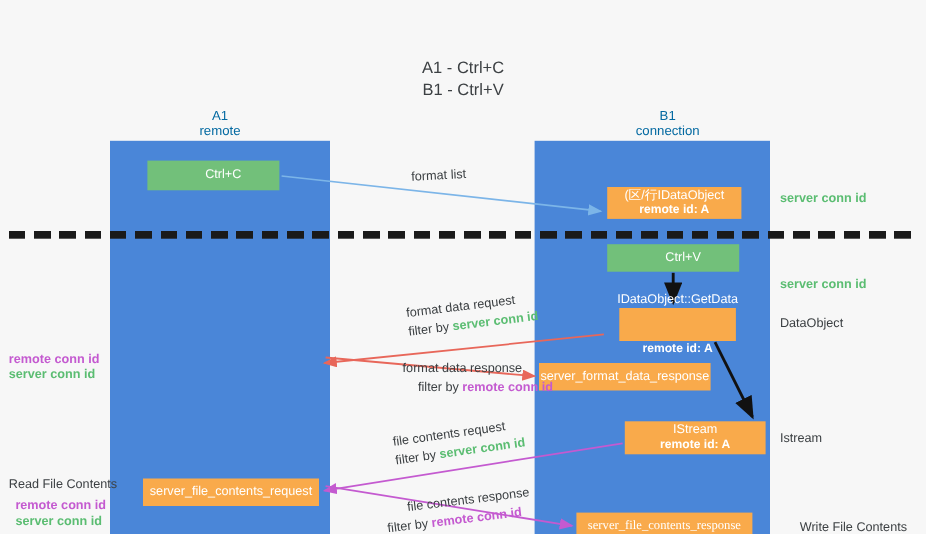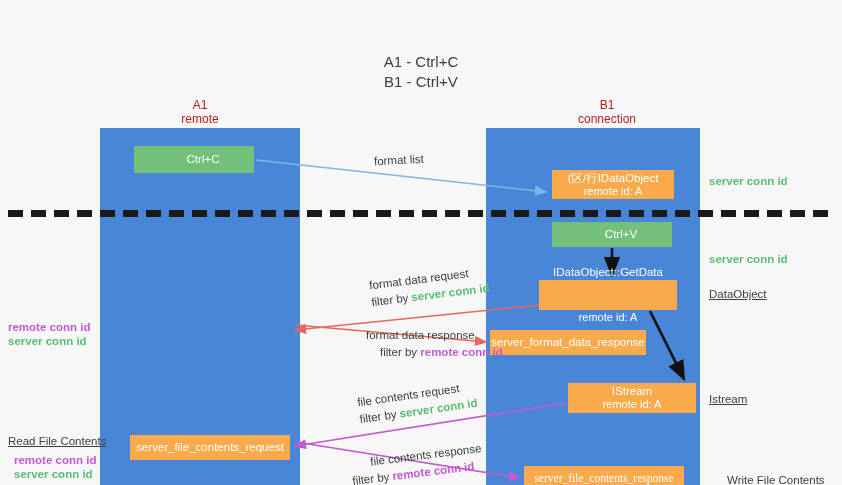--- a/index.html
+++ b/index.html
@@ -32,21 +32,21 @@
     position: absolute;
     background: #4a86d8;
   }
   .lane-a { left: 100px; top: 86px; width: 200px; height: 374px; }
   .lane-b { left: 486px; top: 86px; width: 214px; height: 374px; }
 
   .lane-head {
     position: absolute;
     text-align: center;
     font-size: 12px;
-    color: #b91c1c;
+    color: #0369a1;
     line-height: 14px;
   }
   .lane-head-a { left: 120px; top: 56px; width: 160px; }
   .lane-head-b { left: 527px; top: 56px; width: 160px; }
 
   
   .node {
     position: absolute;
     box-sizing: border-box;
     display: flex;
@@ -56,43 +56,43 @@
     color: #ffffff;
     font-size: 11.5px;
     line-height: 13px;
     text-align: center;
     padding: 2px 4px;
   }
   .node.orange { background: #f9a council; }
   .orange { background: #f9aa4b; }
   .green  { background: #72c07a; padding-left: 22px; }
 
-  .node .l2 { font-size: 11px; }
+  .node .l2 { font-size: 11px; font-weight: bold; }
 
   
   #n-ctrlc   { left: 134px; top: 104px; width: 120px; height: 27px; }
   #n-idataobj{ left: 552px; top: 128px; width: 122px; height: 29px; }
   #n-ctrlv   { left: 552px; top: 180px; width: 120px; height: 25px; }
-  #n-getdata { left: 539px; top: 238px; width: 138px; height: 30px; gap: 32px; }
+  #n-getdata { left: 563px; top: 238px; width: 106px; height: 30px; gap: 32px; }
   #n-fdreq   { left: 130px; top: 277px; width: 160px; height: 25px; }
   #n-fdresp  { left: 490px; top: 288px; width: 156px; height: 25px; }
   #n-istream { left: 568px; top: 341px; width: 128px; height: 30px; }
   #n-fcreq   { left: 130px; top: 393px; width: 160px; height: 25px; }
   #n-fcresp  { left: 524px; top: 424px; width: 160px; height: 25px; font-family: Liberation Serif, serif; }
 
   
   .side-label {
     position: absolute;
     font-size: 11.5px;
     line-height: 14px;
     white-space: nowrap;
   }
   .green-txt  { color: #5bbd72; font-weight: bold; }
   .purple-txt { color: #c45ad0; font-weight: bold; }
-  .dark-txt   { color: #3c4043; text-decoration: underline; }
+  .dark-txt   { color: #3c4043; }
 
   #lbl-srv1 { left: 709px; top: 132px; }
   #lbl-srv2 { left: 709px; top: 210px; }
   #lbl-dataobject { left: 709px; top: 245px; }
   #lbl-istream { left: 709px; top: 350px; }
   #lbl-writefile { left: 727px; top: 431px; }
 
   #lbl-left-conn1 { left: 8px; top: 278px; }
   #lbl-readfile   { left: 8px; top: 392px; }
   #lbl-left-conn2 { left: 14px; top: 411px; }

